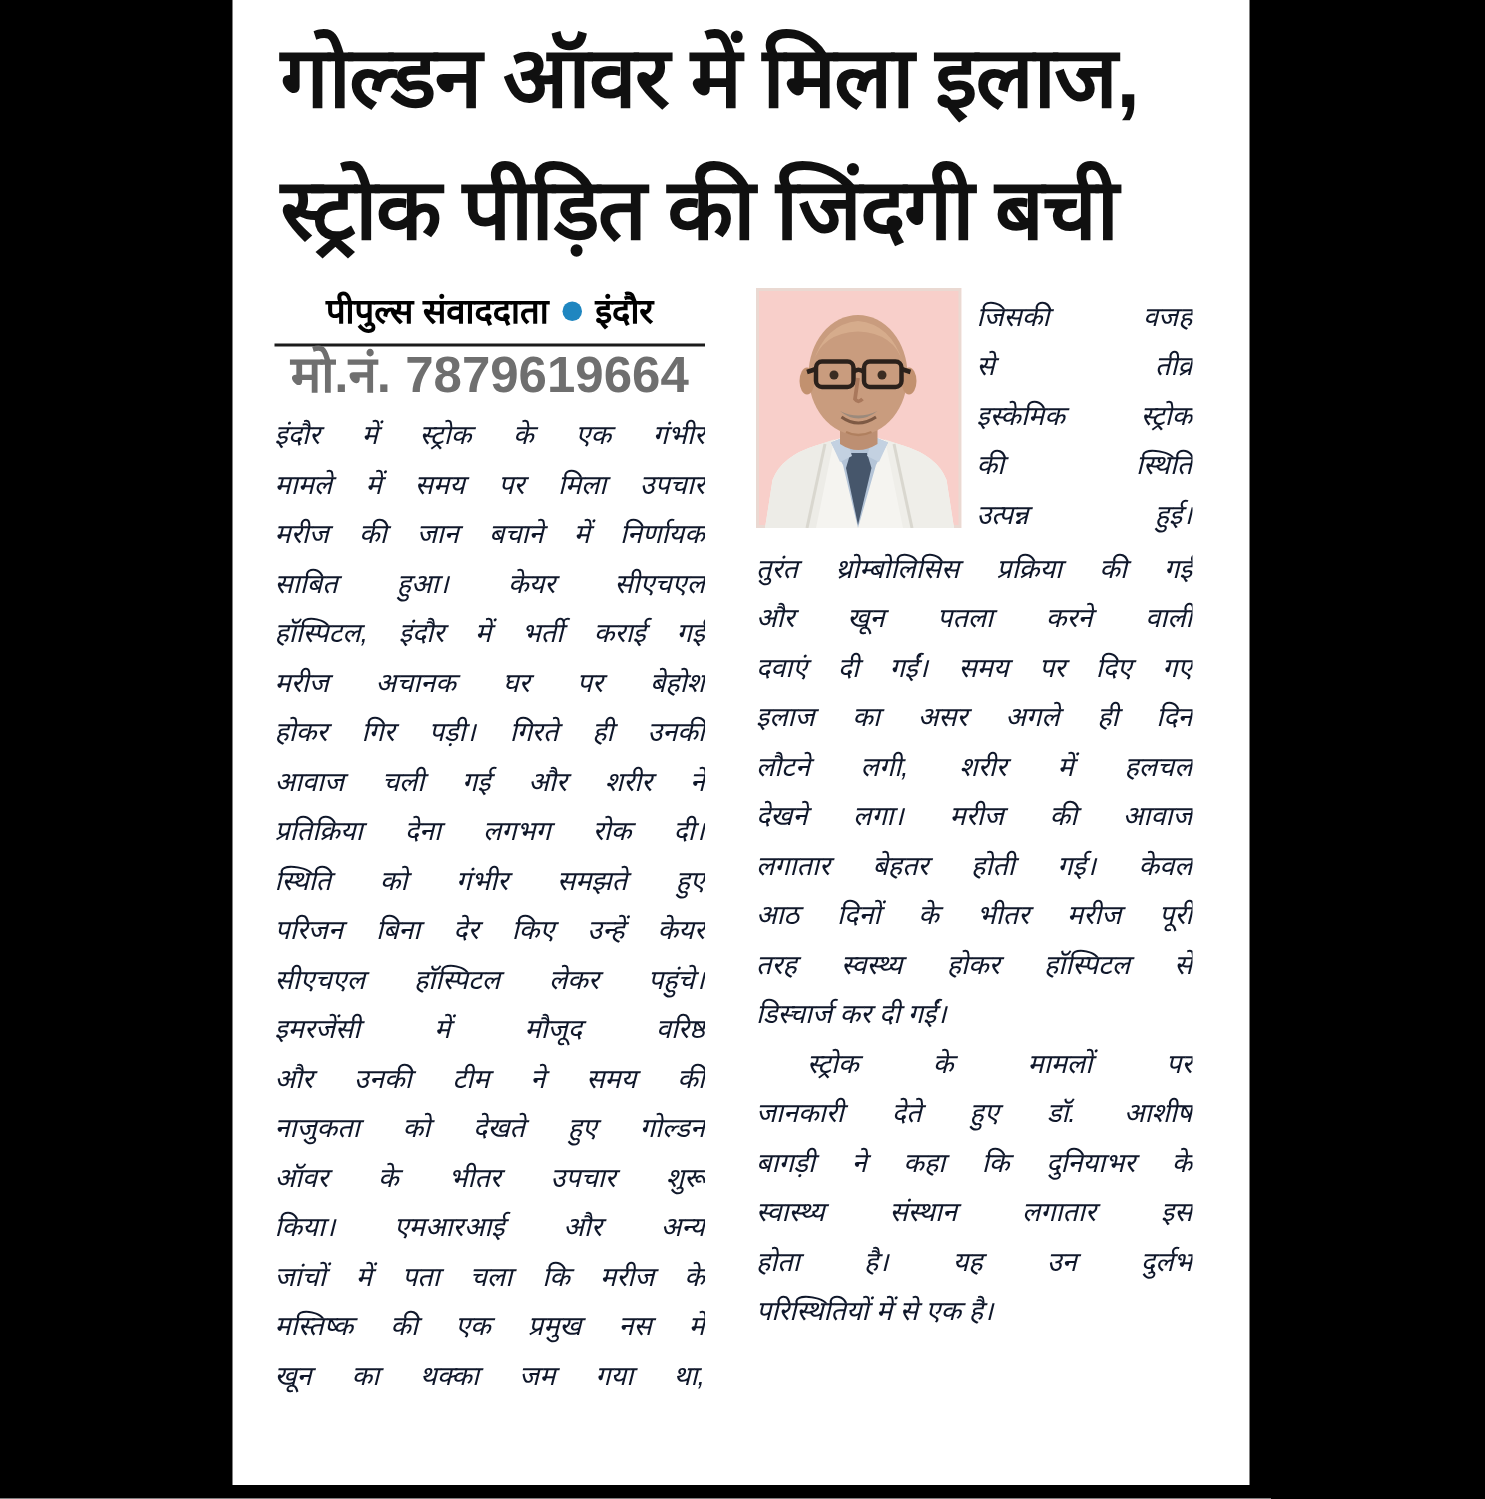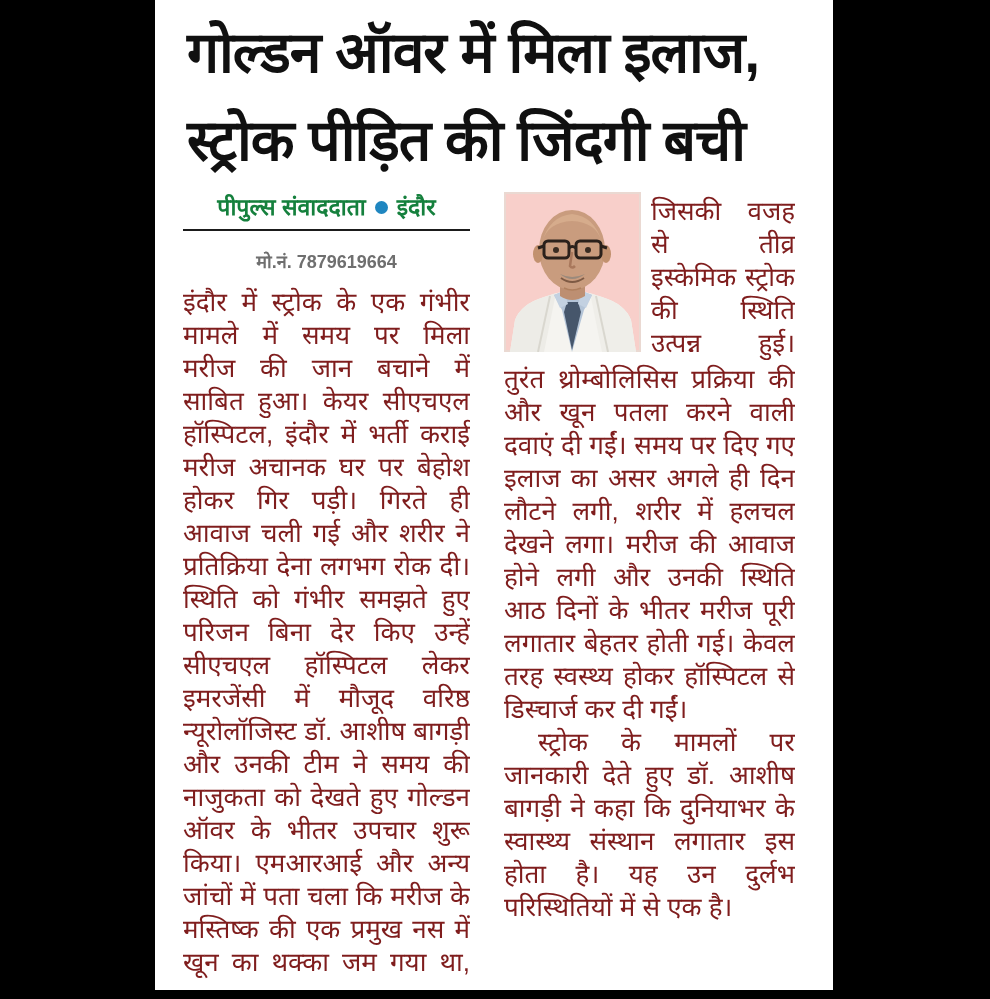--- a/index.html
+++ b/index.html
@@ -13,30 +13,30 @@
   }
   .headline{
     font-weight:700;color:#101010;font-size:57px;line-height:88px;
     letter-spacing:-1px;margin:2px 0 8px 4px;white-space:nowrap;
   }
   .cols{display:flex;gap:34px;margin-top:6px;}
   .col-left{width:287px;flex:none;}
   .col-right{flex:1;min-width:0;}
   .byline-block{text-align:center;}
   .byline{
-    font-weight:700;font-size:23px;line-height:30px;color:#15803d;
+    font-weight:700;font-size:23px;line-height:30px;color:#000000;
     display:flex;align-items:center;justify-content:center;gap:9px;white-space:nowrap;
   }
   .byline-dot{display:inline-block;width:13px;height:13px;border-radius:50%;background:#1f86c0;}
   .byline-rule{border:0;border-top:2.5px solid #1b1b1b;margin:7px 0 0 0;}
-  .phone{font-weight:700;font-size:18px;line-height:30px;color:#6f6f6f;margin-top:16px;}
+  .phone{font-weight:700;font-size:34px;line-height:30px;color:#6f6f6f;margin-top:4px;}
   .bodytext{margin-top:9px;}
   .bl{
-    font-size:26px;line-height:33px;height:33px;overflow:hidden;
-    text-align:justify;text-align-last:justify;color:#7f1d1d;
+    font-size:18px;line-height:33px;height:33px;overflow:hidden;
+    text-align:justify;text-align-last:justify;color:#0f172a;font-style:italic;
   }
   .photo-row{display:flex;gap:10px;margin-bottom:3px;}
   .photo-frame{width:137px;height:160px;flex:none;}
   .photo-frame svg{display:block;}
   .beside{flex:1;min-width:0;padding-top:3px;}
   .para .bl:last-child{text-align-last:left;}
   .para2 .bl:first-child{padding-left:34px;}
 </style>
 </head>
 <body>
@@ -68,21 +68,20 @@
           <div class="bl">साबित हुआ। केयर सीएचएल</div>
           <div class="bl">हॉस्पिटल, इंदौर में भर्ती कराई गई</div>
           <div class="bl">मरीज अचानक घर पर बेहोश</div>
           <div class="bl">होकर गिर पड़ी। गिरते ही उनकी</div>
           <div class="bl">आवाज चली गई और शरीर ने</div>
           <div class="bl">प्रतिक्रिया देना लगभग रोक दी।</div>
           <div class="bl">स्थिति को गंभीर समझते हुए</div>
           <div class="bl">परिजन बिना देर किए उन्हें केयर</div>
           <div class="bl">सीएचएल हॉस्पिटल लेकर पहुंचे।</div>
           <div class="bl">इमरजेंसी में मौजूद वरिष्ठ</div>
-          <div class="bl">न्यूरोलॉजिस्ट डॉ. आशीष बागड़ी</div>
           <div class="bl">और उनकी टीम ने समय की</div>
           <div class="bl">नाजुकता को देखते हुए गोल्डन</div>
           <div class="bl">ऑवर के भीतर उपचार शुरू</div>
           <div class="bl">किया। एमआरआई और अन्य</div>
           <div class="bl">जांचों में पता चला कि मरीज के</div>
           <div class="bl">मस्तिष्क की एक प्रमुख नस में</div>
           <div class="bl">खून का थक्का जम गया था,</div>
         </div>
     </div>
 
@@ -138,23 +137,22 @@
           </div>
       </div>
 
       <div class="para">
           <div class="bl">तुरंत थ्रोम्बोलिसिस प्रक्रिया की गई</div>
           <div class="bl">और खून पतला करने वाली</div>
           <div class="bl">दवाएं दी गईं। समय पर दिए गए</div>
           <div class="bl">इलाज का असर अगले ही दिन</div>
           <div class="bl">लौटने लगी, शरीर में हलचल</div>
           <div class="bl">देखने लगा। मरीज की आवाज</div>
-          <div class="bl">होने लगी और उनकी स्थिति</div>
+          <div class="bl">लगातार बेहतर होती गई। केवल</div>
           <div class="bl">आठ दिनों के भीतर मरीज पूरी</div>
-          <div class="bl">लगातार बेहतर होती गई। केवल</div>
           <div class="bl">तरह स्वस्थ्य होकर हॉस्पिटल से</div>
           <div class="bl">डिस्चार्ज कर दी गईं।</div>
         </div>
 
       <div class="para para2">
           <div class="bl">स्ट्रोक के मामलों पर</div>
           <div class="bl">जानकारी देते हुए डॉ. आशीष</div>
           <div class="bl">बागड़ी ने कहा कि दुनियाभर के</div>
           <div class="bl">स्वास्थ्य संस्थान लगातार इस</div>
           <div class="bl">होता है। यह उन दुर्लभ</div>

